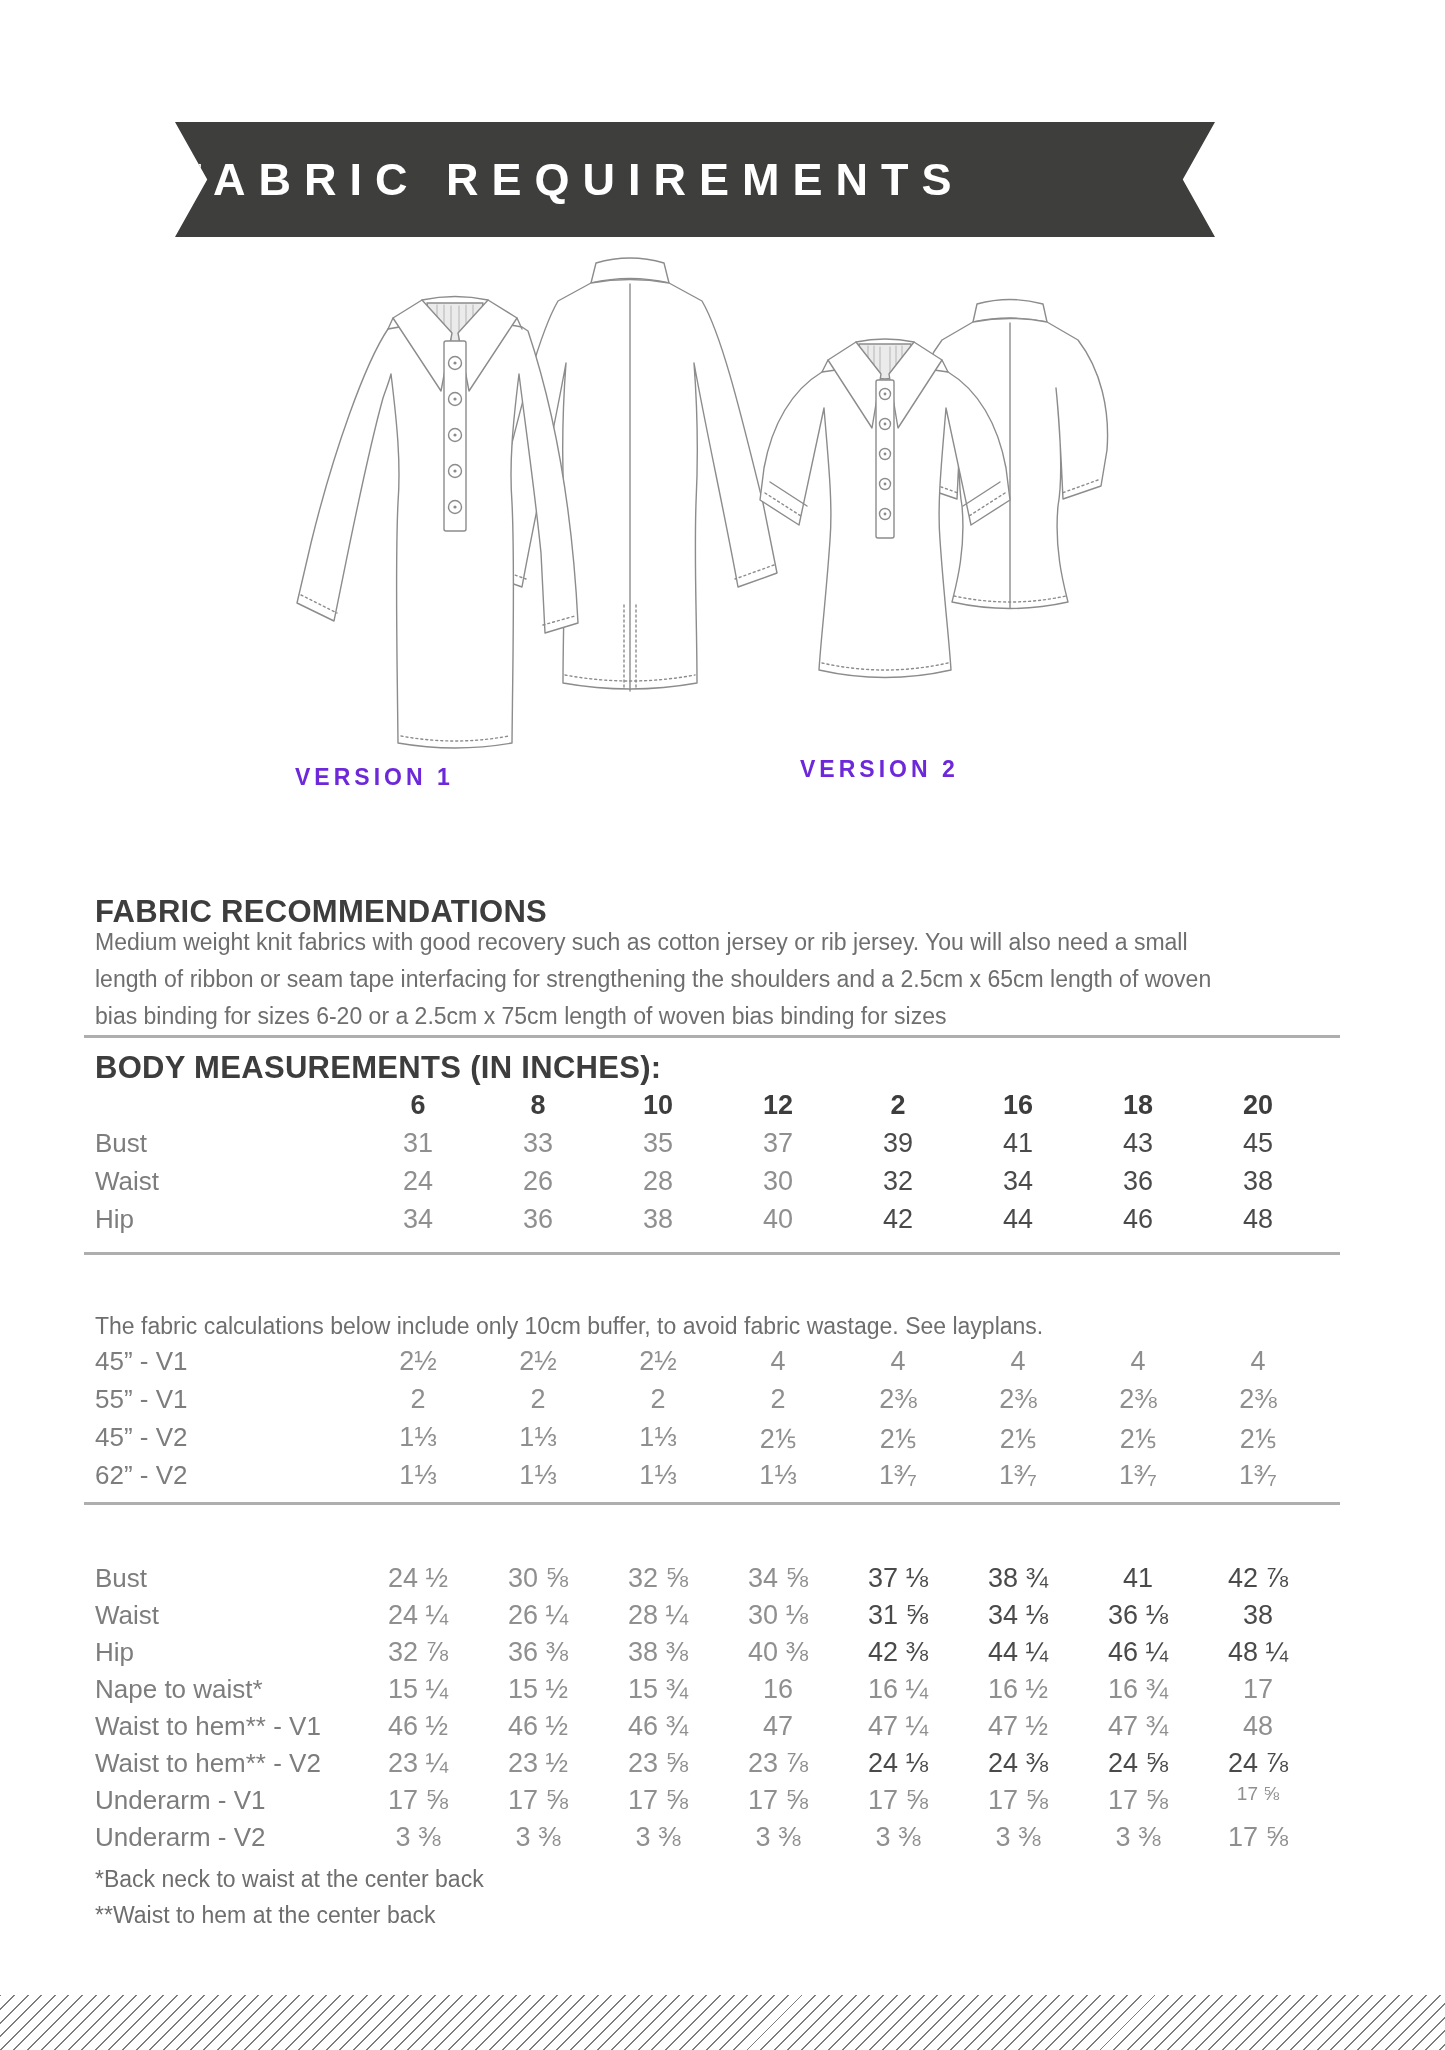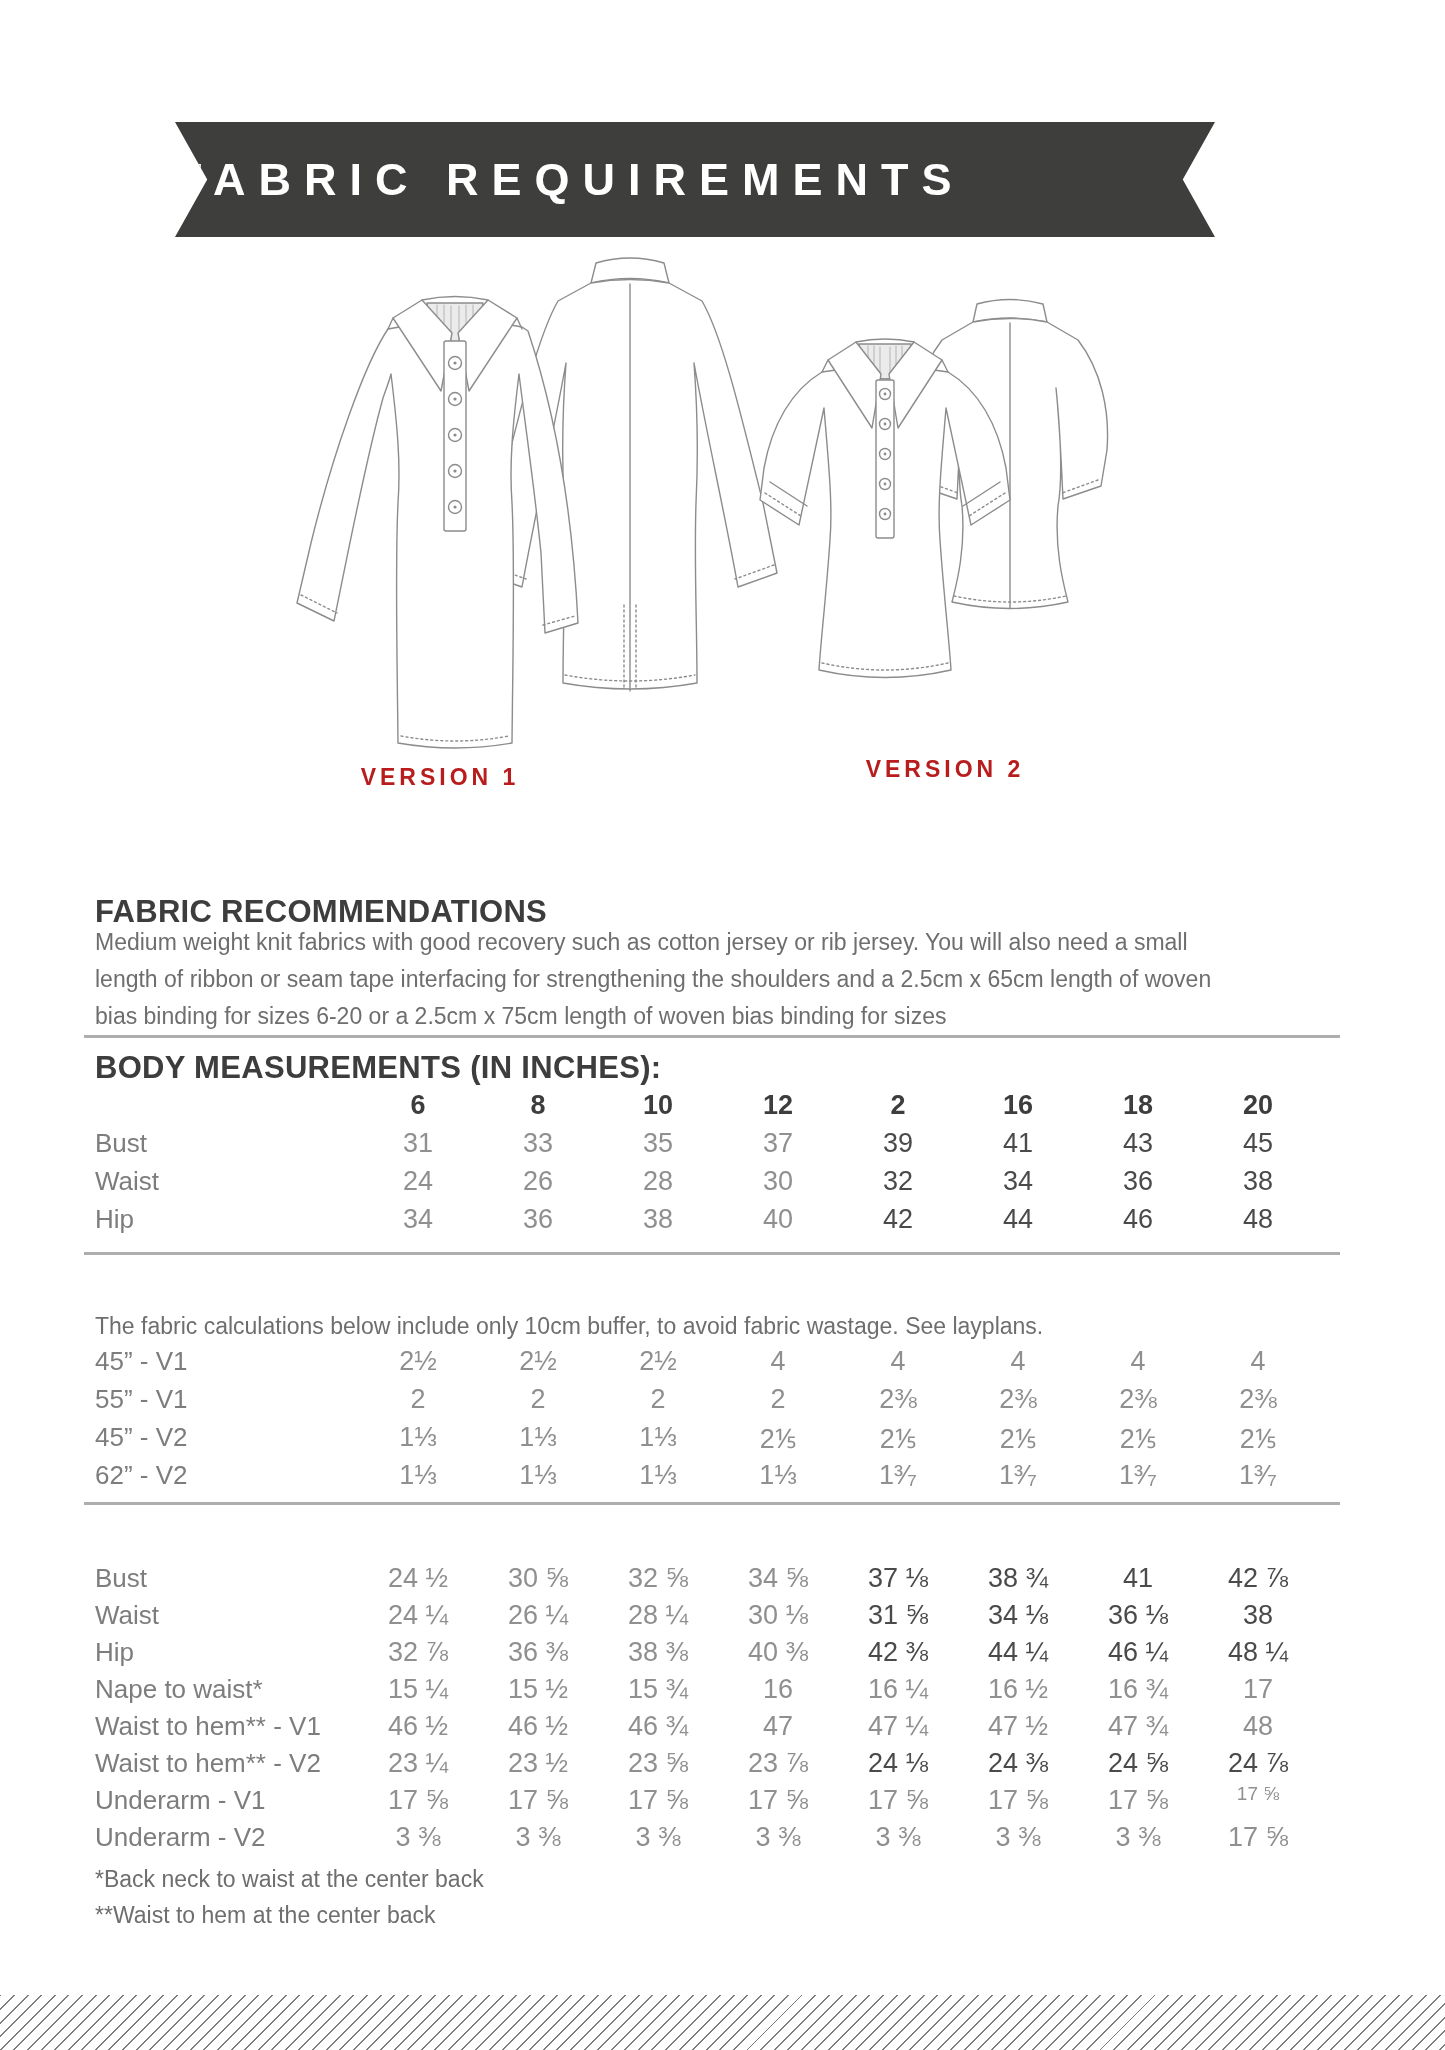--- a/index.html
+++ b/index.html
@@ -4,21 +4,21 @@
 <style>
   html,body{margin:0;padding:0;background:#fff;}
   #page{position:relative;width:1445px;height:2050px;background:#fff;overflow:hidden;
         font-family:"Liberation Sans","DejaVu Sans",sans-serif;}
   
   .banner{position:absolute;left:175px;top:122px;width:1040px;height:115px;
           display:flex;align-items:center;justify-content:flex-start;
           clip-path:polygon(0 0,100% 0,96.9% 50%,100% 100%,0 100%,3.1% 50%);}
   .banner-title{color:#fff;font-size:45px;font-weight:700;letter-spacing:13px;white-space:nowrap;}
   
-  .version-label{position:absolute;font-size:23px;font-weight:700;letter-spacing:4px;color:#b91c1c;text-align:center;}
+  .version-label{position:absolute;font-size:23px;font-weight:700;letter-spacing:4px;color:#6d28d9;text-align:left;}
   #v1-label{left:295px;top:764px;width:290px;}
   #v2-label{left:800px;top:756px;width:290px;}
   
   .drawing{position:absolute;}
   
   .section-h{position:absolute;left:95px;font-size:31px;font-weight:700;color:#3d3d3d;letter-spacing:0.3px;}
   .para{position:absolute;left:95px;width:1122px;font-size:23px;font-weight:300;color:#6e6e6e;line-height:37px;}
   .rule{position:absolute;left:84px;width:1256px;height:3px;background:#aeaeae;}
   
   .table{position:absolute;left:95px;}

